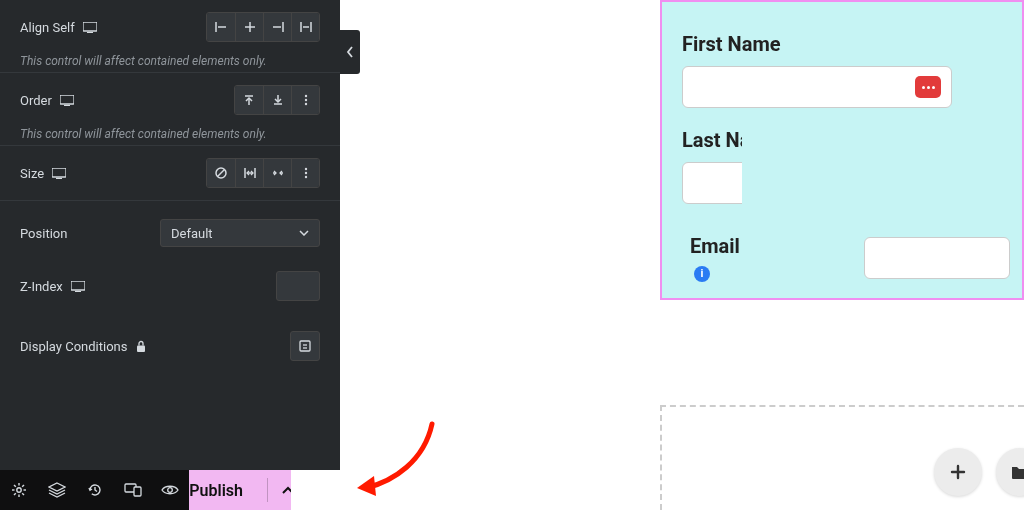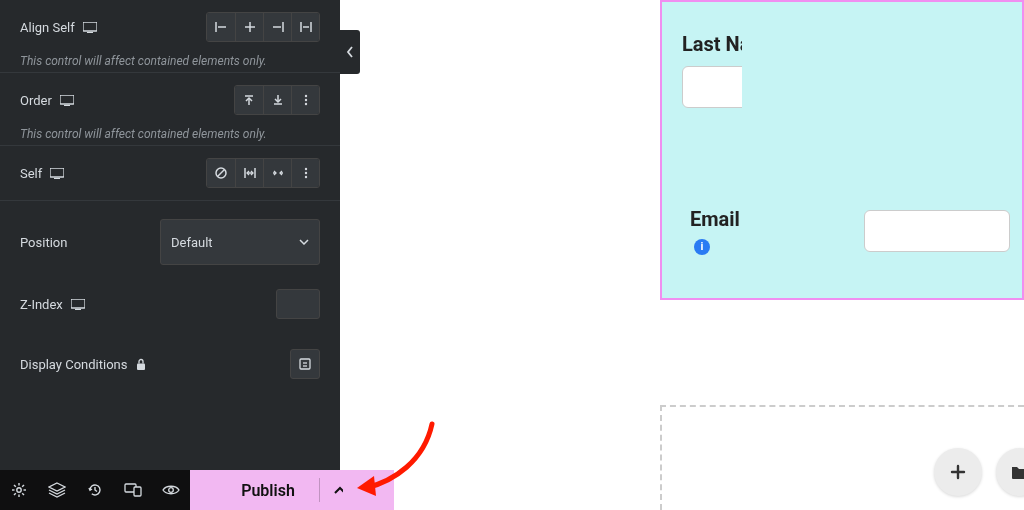--- a/index.html
+++ b/index.html
@@ -23,21 +23,21 @@
   }
   .btnset {
     display: flex; border: 1px solid #444; border-radius: 3px; overflow: hidden;
   }
   .btnset button {
     width: 28px; height: 28px; background: #34383c; border: none; border-left: 1px solid #444;
     color: #d5dadf; display: flex; align-items: center; justify-content: center; cursor: pointer;
   }
   .btnset button:first-child { border-left: none; }
   .select {
-    flex: 1; height: 46px; background: #34383c; border: 1px solid #444; border-radius: 3px;
+    flex: 1; height: 28px; background: #34383c; border: 1px solid #444; border-radius: 3px;
     color: #d5dadf; display: flex; align-items: center; justify-content: space-between;
     padding: 4px 10px; cursor: pointer; max-width: 160px;
   }
   .txtinput {
     height: 30px; background: #34383c; border: 1px solid #444; border-radius: 3px;
     color: #d5dadf; padding: 0 8px; width: 44px;
   }
   .withdb { display: flex; max-width: 160px; flex: 1; }
   .withdb input {
     flex: 1; height: 30px; background: #34383c; border: 1px solid #444; border-right: none;
@@ -55,21 +55,21 @@
 
   
   .collapse-tab {
     position: absolute; left: 340px; top: 30px; width: 20px; height: 44px;
     background: #26292c; display: flex; align-items: center; justify-content: center;
     color: #d5dadf; cursor: pointer; border-radius: 0 3px 3px 0;
   }
 
   
   .bottombar {
-    position: absolute; left: 0; bottom: 0; width: 394px; height: 40px;
+    position: absolute; left: 0; bottom: 0; width: 291px; height: 40px;
     display: flex; align-items: center; background: #0f0f10;
   }
   .bb-icon {
     width: 38px; height: 40px; display: flex; align-items: center; justify-content: center;
     color: #d5dadf; cursor: pointer;
   }
   .publish {
     flex: 1; height: 40px; background: #f2b8f2; color: #111; font-weight: 600;
     display: flex; align-items: center; justify-content: center; gap: 24px; cursor: pointer;
   }
@@ -201,21 +201,21 @@
               <circle cx="7" cy="11" r="1.2" fill="#d5dadf"></circle>
             </svg>
           </button>
       </div>
     </div>
   </div>
   <div class="note">This control will affect contained elements only.</div>
 
   <div class="row">
     <div class="label">
-      <span>Self</span>
+      <span>Size</span>
       <span>
         <svg width="14" height="11" viewBox="0 0 14 11">
             <rect x="0" y="0" width="14" height="9" rx="1" fill="none" stroke="#d5dadf" stroke-width="1.3"></rect>
             <line x1="4" y1="10.5" x2="10" y2="10.5" stroke="#d5dadf" stroke-width="1.3"></line>
           </svg>
       </span>
     </div>
     <div class="controls">
       <div class="btnset">
         <button>
@@ -357,20 +357,30 @@
     <span>Publish</span>
     <span class="publish-chevron">
       <svg width="12" height="8">
           <polyline points="1,7 6,2 11,7" fill="none" stroke="#111" stroke-width="2"></polyline>
         </svg>
     </span>
   </div>
 </div>
 
 <div class="canvas">
+  <div class="field">
+    <div class="field-label">First Name</div>
+    <div class="txtfield">
+      <div class="pw-badge">
+          <span></span>
+          <span></span>
+          <span></span>
+        </div>
+    </div>
+  </div>
   <div class="field" style="width:60px;overflow:hidden;">
     <div class="field-label" style="width:200px;">Last Name</div>
     <div class="txtfield" style="width:200px;"></div>
   </div>
   <div class="field" style="flex-direction:row;align-items:center;gap:110px;width:100%;margin-top:10px;margin-left:8px;">
     <div class="field-label">
       <span>Email</span><i class="info-icon-circle">i</i>
     </div>
     <div class="txtfield" style="width:160px;"></div>
   </div>

